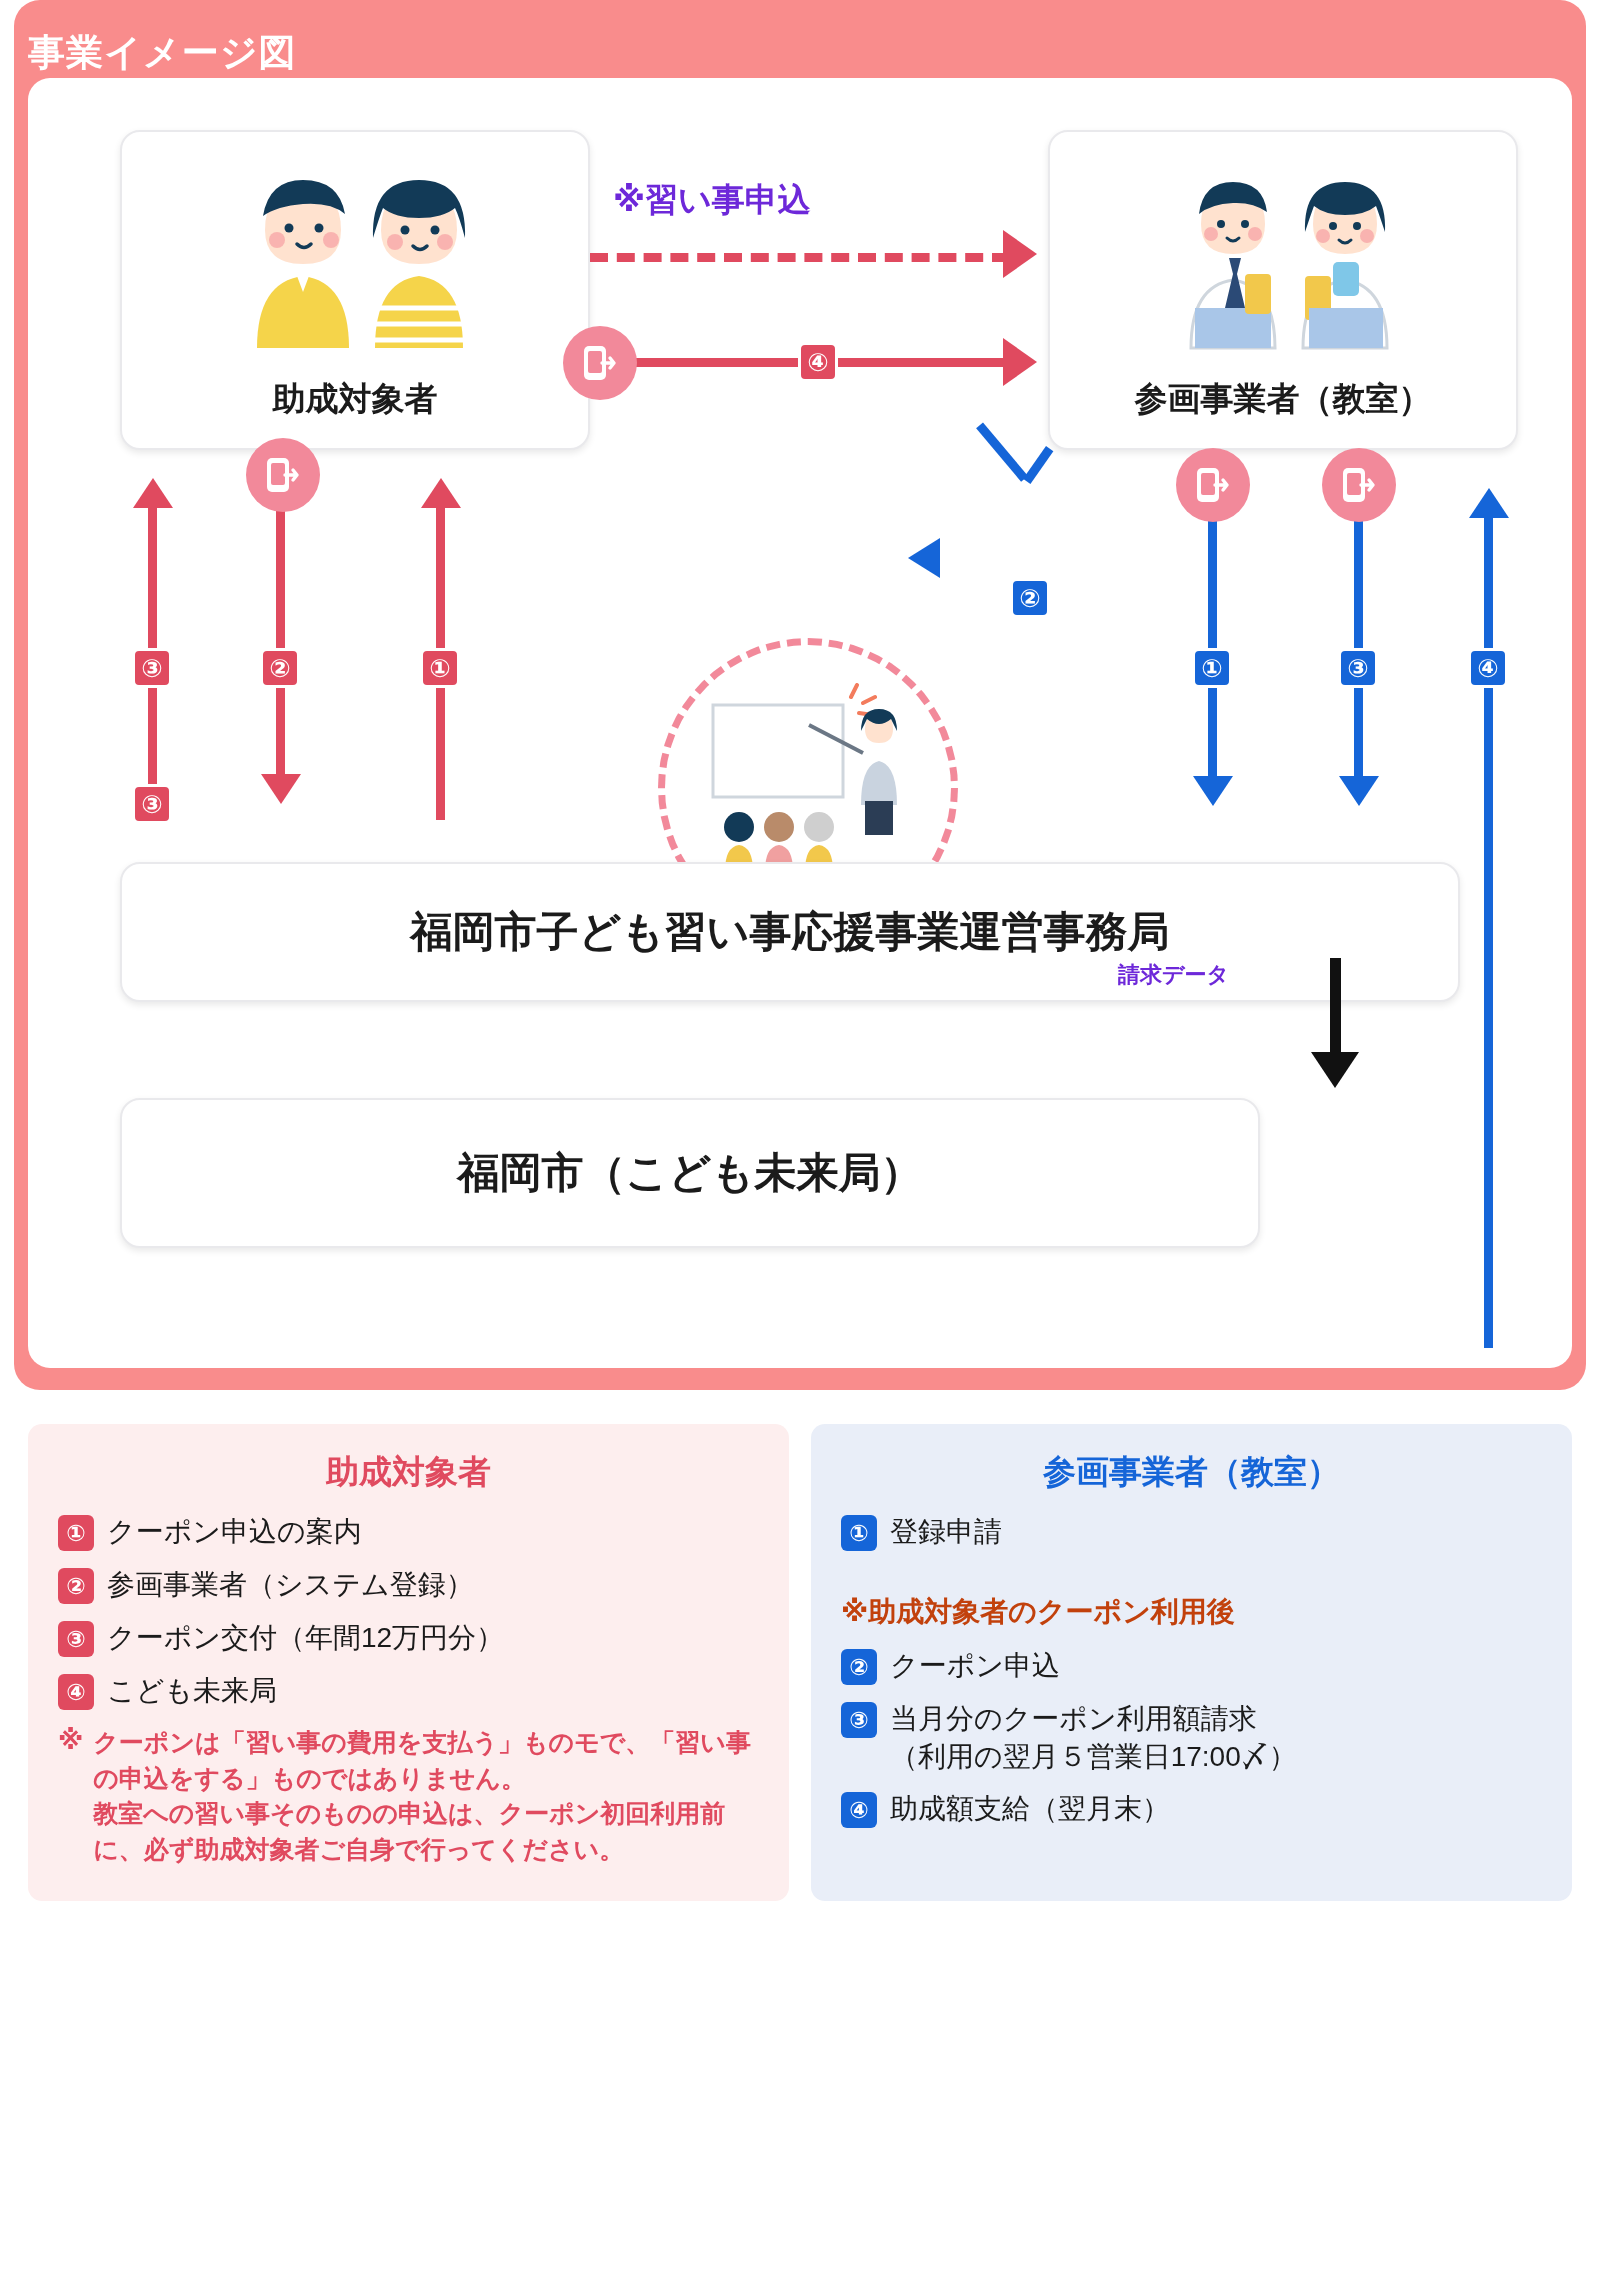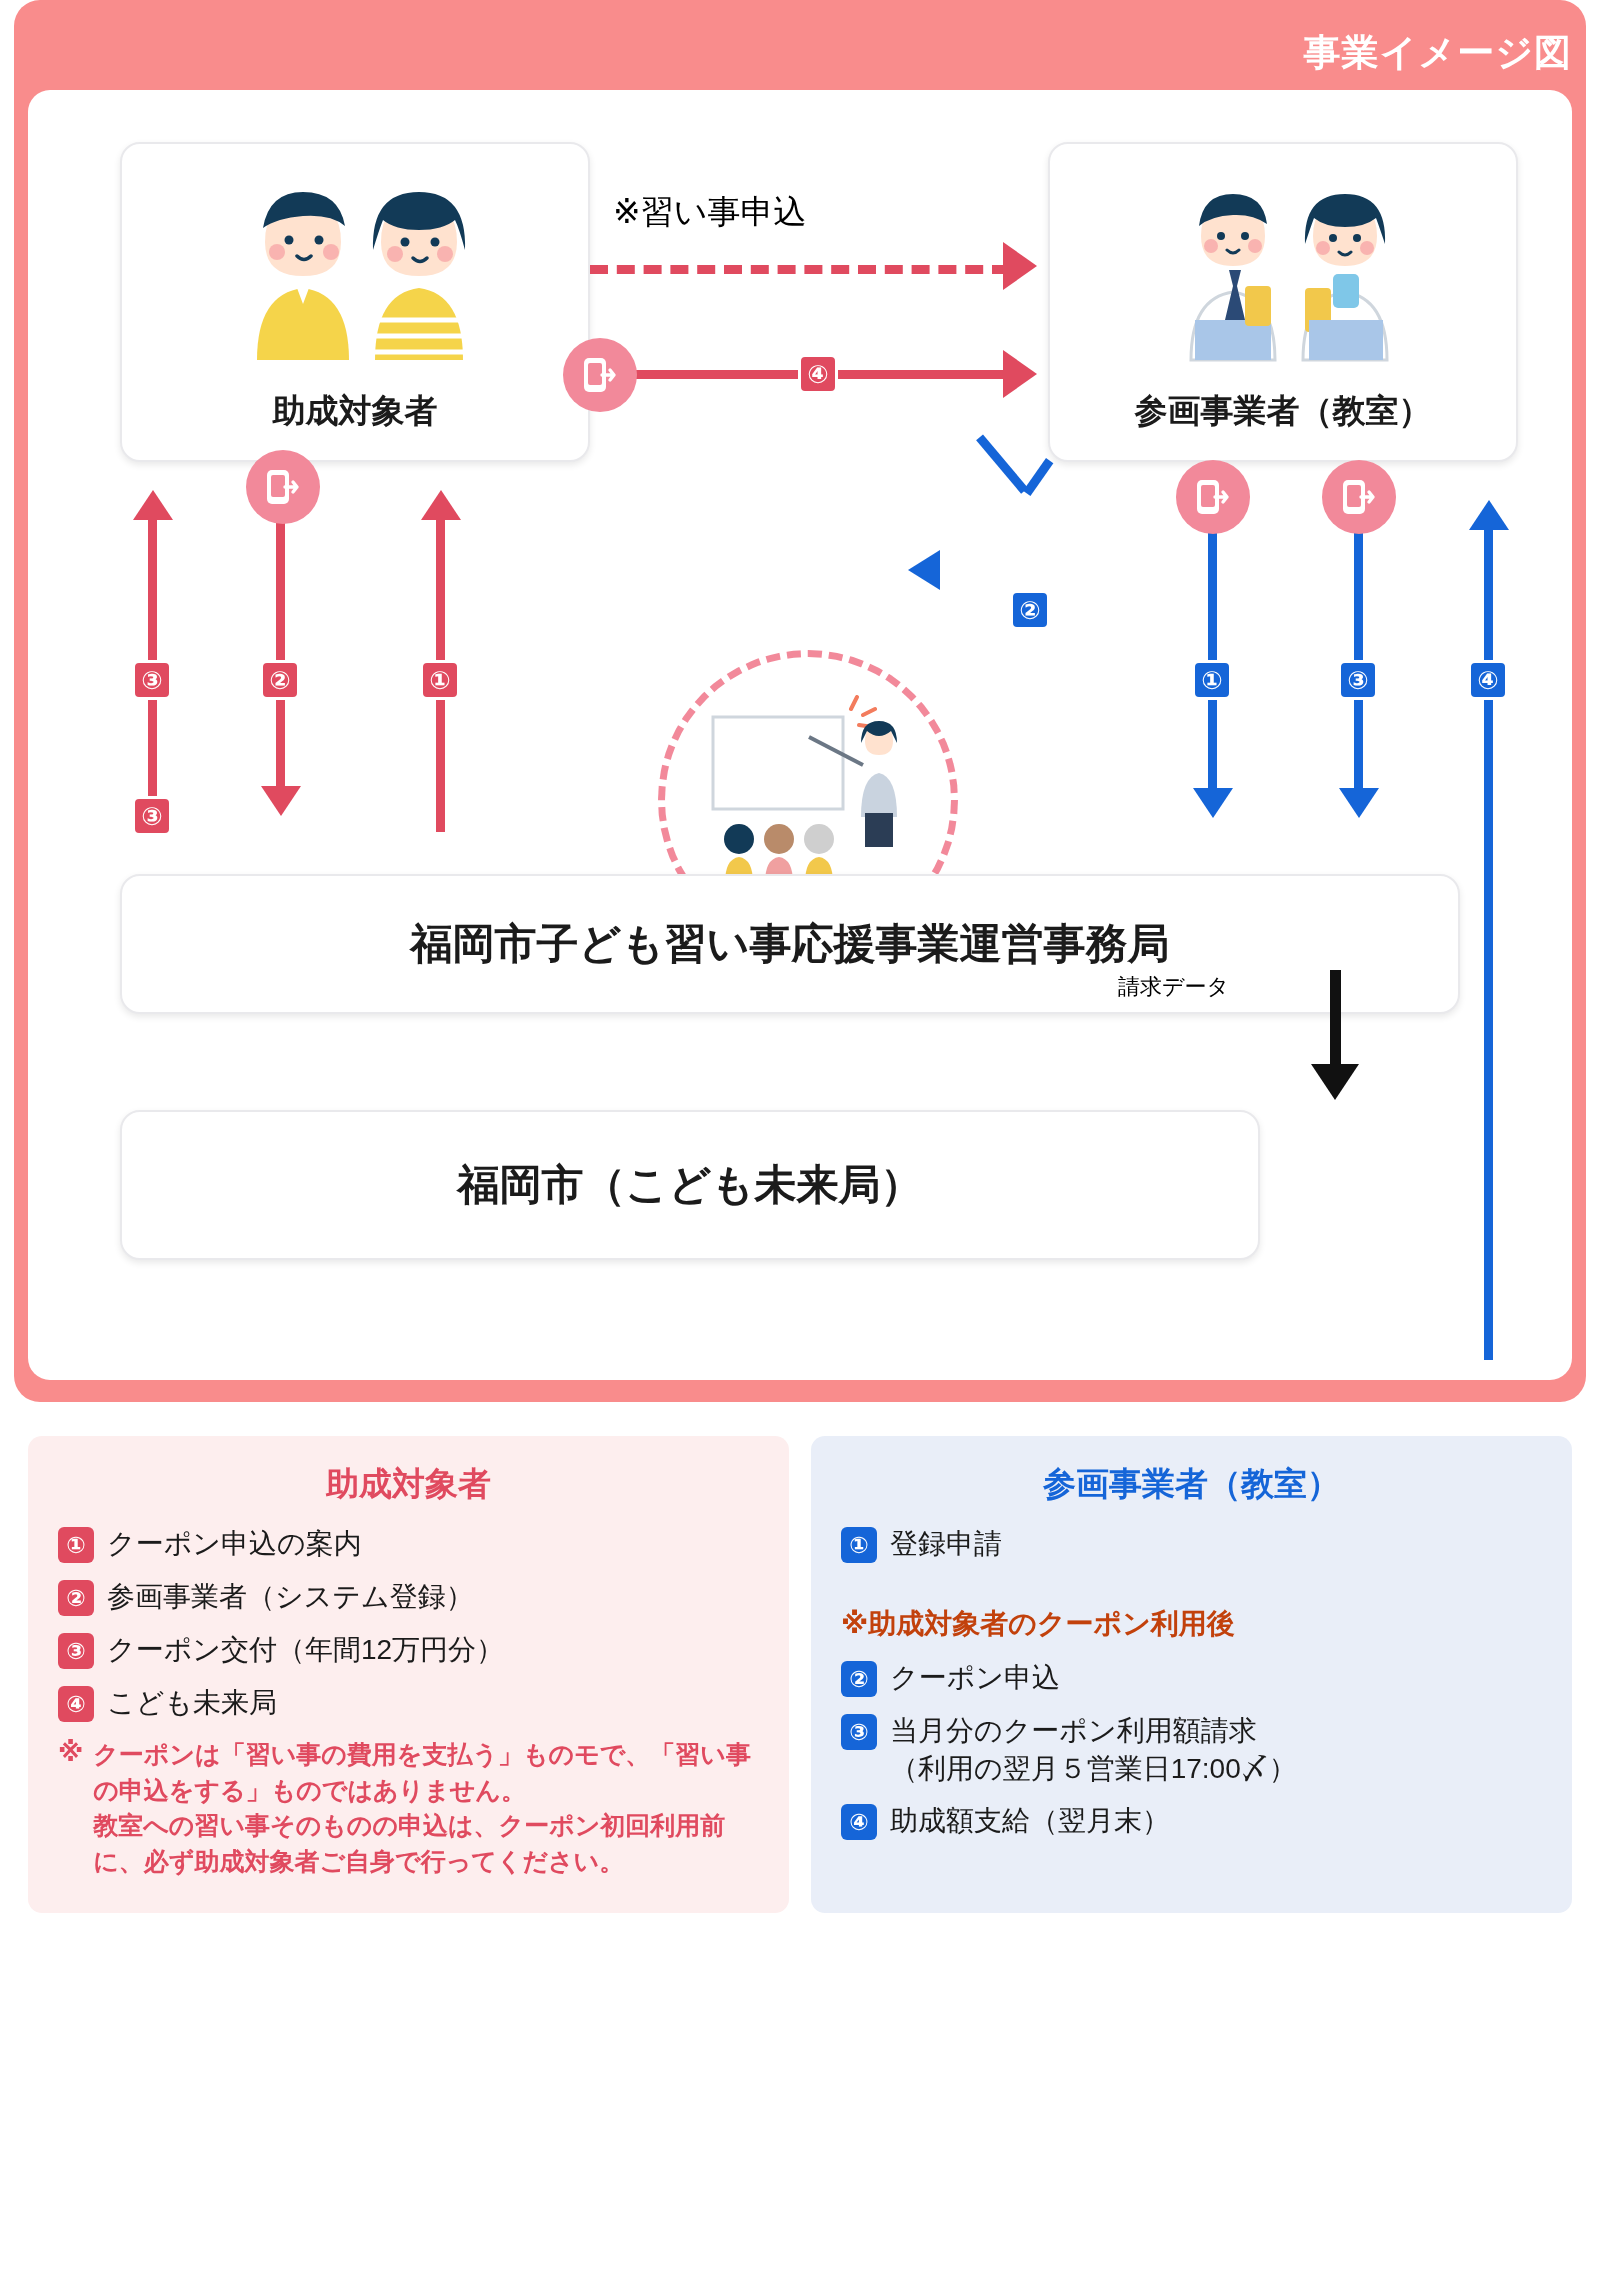--- a/index.html
+++ b/index.html
@@ -14,26 +14,26 @@
   
   .diagram-panel{
     margin:0 14px;
     background:#f98c8c;
     border-radius:26px;
     padding:14px 14px 22px 14px;
     box-sizing:border-box;
     width:1572px;
   }
   .diagram-title{
-    text-align:right;
+    text-align:left;
     color:#ffffff;
     font-size:37px;
     font-weight:bold;
     letter-spacing:1px;
-    padding:14px 0 12px 0;
+    padding:14px 0 0 0;
   }
   .diagram-inner{
     background:#ffffff;
     border-radius:22px;
     position:relative;
     height:1290px;
   }
 
   
   .node{
@@ -92,21 +92,21 @@
 
   
   .phone-circle{
     position:absolute;width:74px;height:74px;border-radius:50%;
     display:flex;align-items:center;justify-content:center;
   }
   .phone-circle.red{background:#f2899a;}
   .phone-circle.blue{background:#f2899a;}
 
   .caption{
-    position:absolute;font-weight:normal;color:#000000;
+    position:absolute;font-weight:bold;color:#6d28d9;
   }
 
   .dashed-line{
     position:absolute;height:0;border-top:9px dashed #e04a5f;
   }
 
   
   .class-circle{
     position:absolute;
     width:300px;height:300px;border-radius:50%;

